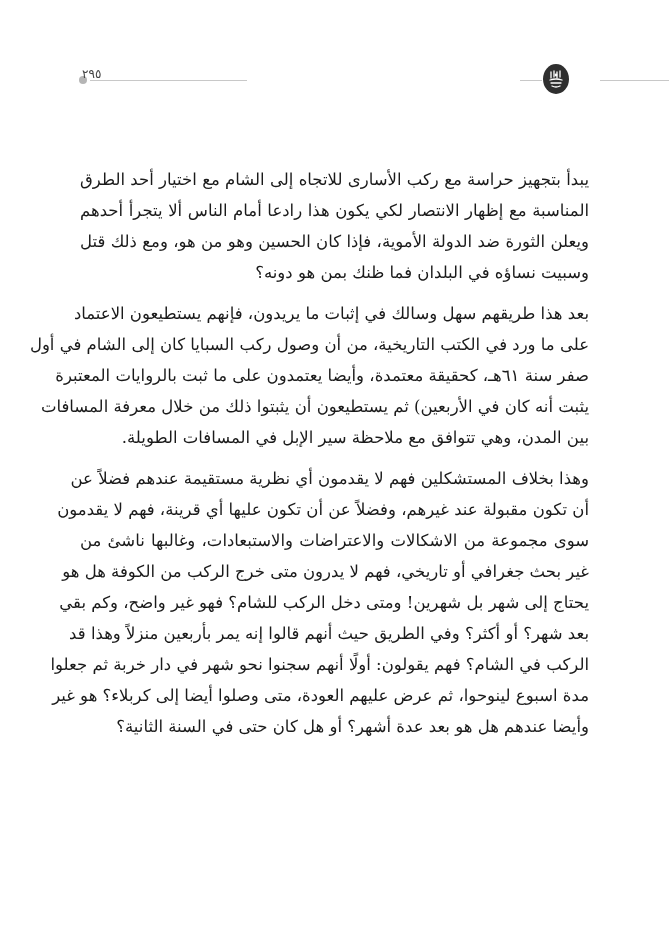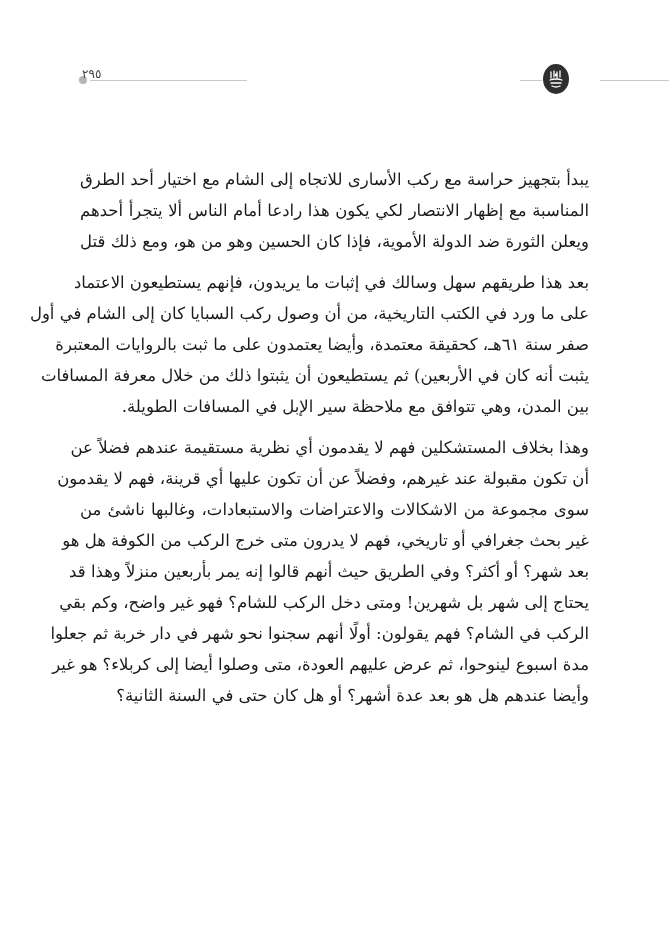--- a/index.html
+++ b/index.html
@@ -122,35 +122,36 @@
   <div class="hline left"></div>
   <div class="page-dot"></div>
   <div class="page-number">٢٩٥</div>
 </div>
 
 <div class="content">
   <p class="para">
     <span class="line">يبدأ بتجهيز حراسة مع ركب الأسارى للاتجاه إلى الشام مع اختيار أحد الطرق</span>
     <span class="line">المناسبة مع إظهار الانتصار لكي يكون هذا رادعا أمام الناس ألا يتجرأ أحدهم</span>
     <span class="line">ويعلن الثورة ضد الدولة الأموية، فإذا كان الحسين وهو من هو، ومع ذلك قتل</span>
+    <span class="line last">وسبيت نساؤه في البلدان فما ظنك بمن هو دونه؟</span>
   </p>
 
 
   <p class="para">
     <span class="line">بعد هذا طريقهم سهل وسالك في إثبات ما يريدون، فإنهم يستطيعون الاعتماد</span>
     <span class="line">على ما ورد في الكتب التاريخية، من أن وصول ركب السبايا كان إلى الشام في أول</span>
     <span class="line">صفر سنة ٦١هـ، كحقيقة معتمدة، وأيضا يعتمدون على ما ثبت بالروايات المعتبرة</span>
     <span class="line">يثبت أنه كان في الأربعين) ثم يستطيعون أن يثبتوا ذلك من خلال معرفة المسافات</span>
     <span class="line last">بين المدن، وهي تتوافق مع ملاحظة سير الإبل في المسافات الطويلة.</span>
   </p>
 
   <p class="para">
     <span class="line">وهذا بخلاف المستشكلين فهم لا يقدمون أي نظرية مستقيمة عندهم فضلاً عن</span>
     <span class="line">أن تكون مقبولة عند غيرهم، وفضلاً عن أن تكون عليها أي قرينة، فهم لا يقدمون</span>
     <span class="line">سوى مجموعة من الاشكالات والاعتراضات والاستبعادات، وغالبها ناشئ من</span>
     <span class="line">غير بحث جغرافي أو تاريخي، فهم لا يدرون متى خرج الركب من الكوفة هل هو</span>
+    <span class="line">يحتاج إلى شهر بل شهرين! ومتى دخل الركب للشام؟ فهو غير واضح، وكم بقي</span>
     <span class="line">بعد شهر؟ أو أكثر؟ وفي الطريق حيث أنهم قالوا إنه يمر بأربعين منزلاً وهذا قد</span>
-    <span class="line">يحتاج إلى شهر بل شهرين! ومتى دخل الركب للشام؟ فهو غير واضح، وكم بقي</span>
     <span class="line">الركب في الشام؟ فهم يقولون: أولًا أنهم سجنوا نحو شهر في دار خربة ثم جعلوا</span>
     <span class="line">مدة اسبوع لينوحوا، ثم عرض عليهم العودة، متى وصلوا أيضا إلى كربلاء؟ هو غير</span>
     <span class="line last">وأيضا عندهم هل هو بعد عدة أشهر؟ أو هل كان حتى في السنة الثانية؟</span>
   </p>
 </div>
 
 </body></html>

